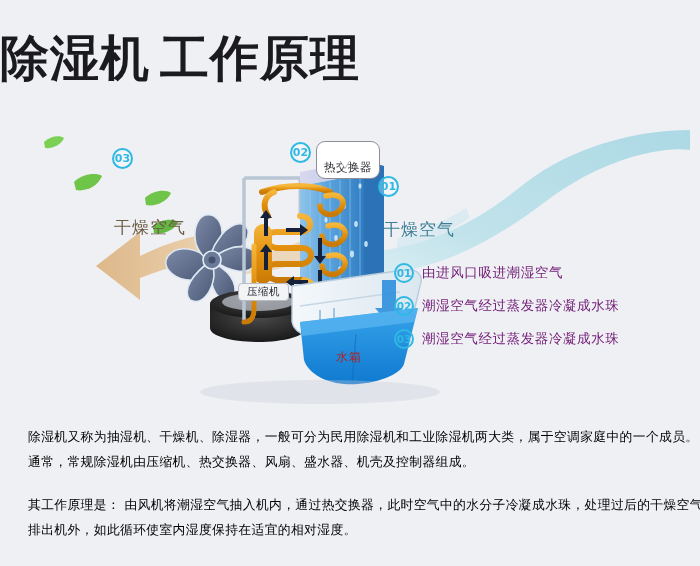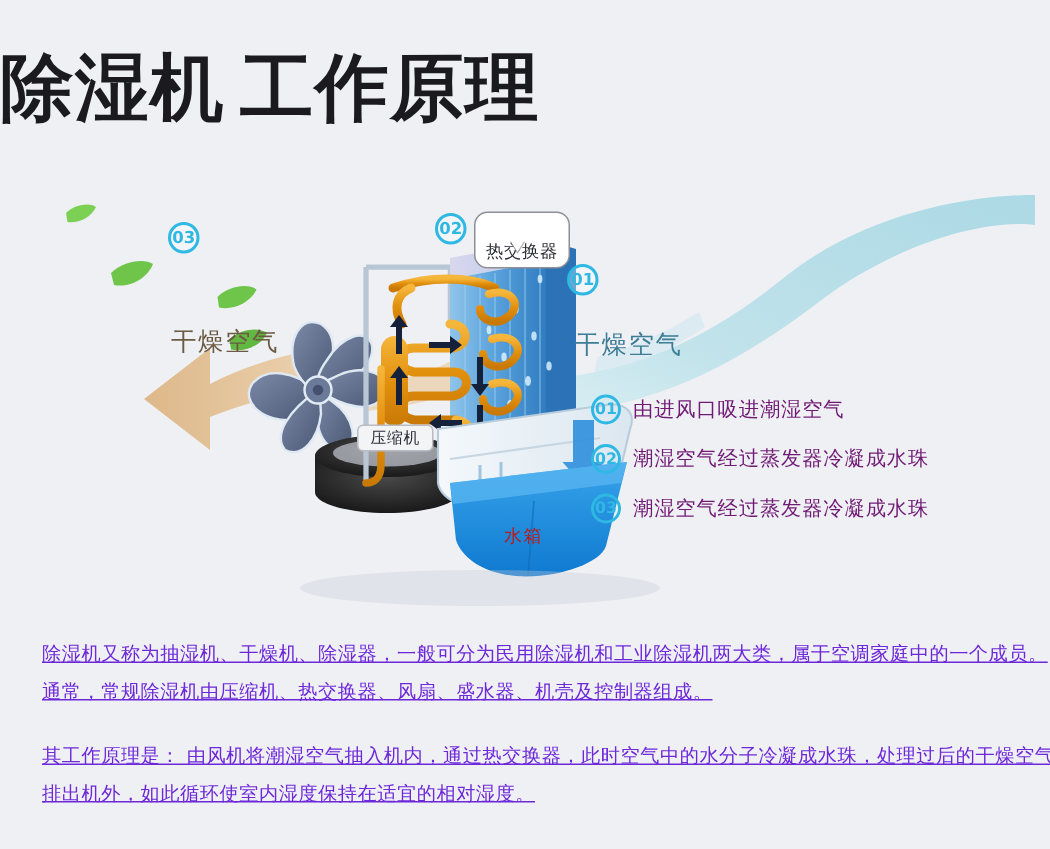--- a/index.html
+++ b/index.html
@@ -156,25 +156,24 @@
   
   #copy {
     position: absolute;
     left: 28px;
     top: 424px;
     width: 648px;
   }
   .copy-block { margin-bottom: 18px; }
   .copy-line {
     font-size: 12.8px;
-    color: #6d28d9;
+    color: #000000;
     line-height: 25px;
     letter-spacing: 0.35px;
     white-space: nowrap;
-    text-decoration: underline;
   }
 </style>
 </head>
 <body>
 
 <div id="title">
   <span class="t-part1">除湿机</span><span class="t-part2">工作原理</span>
 </div>
 
 <div id="diagram">

